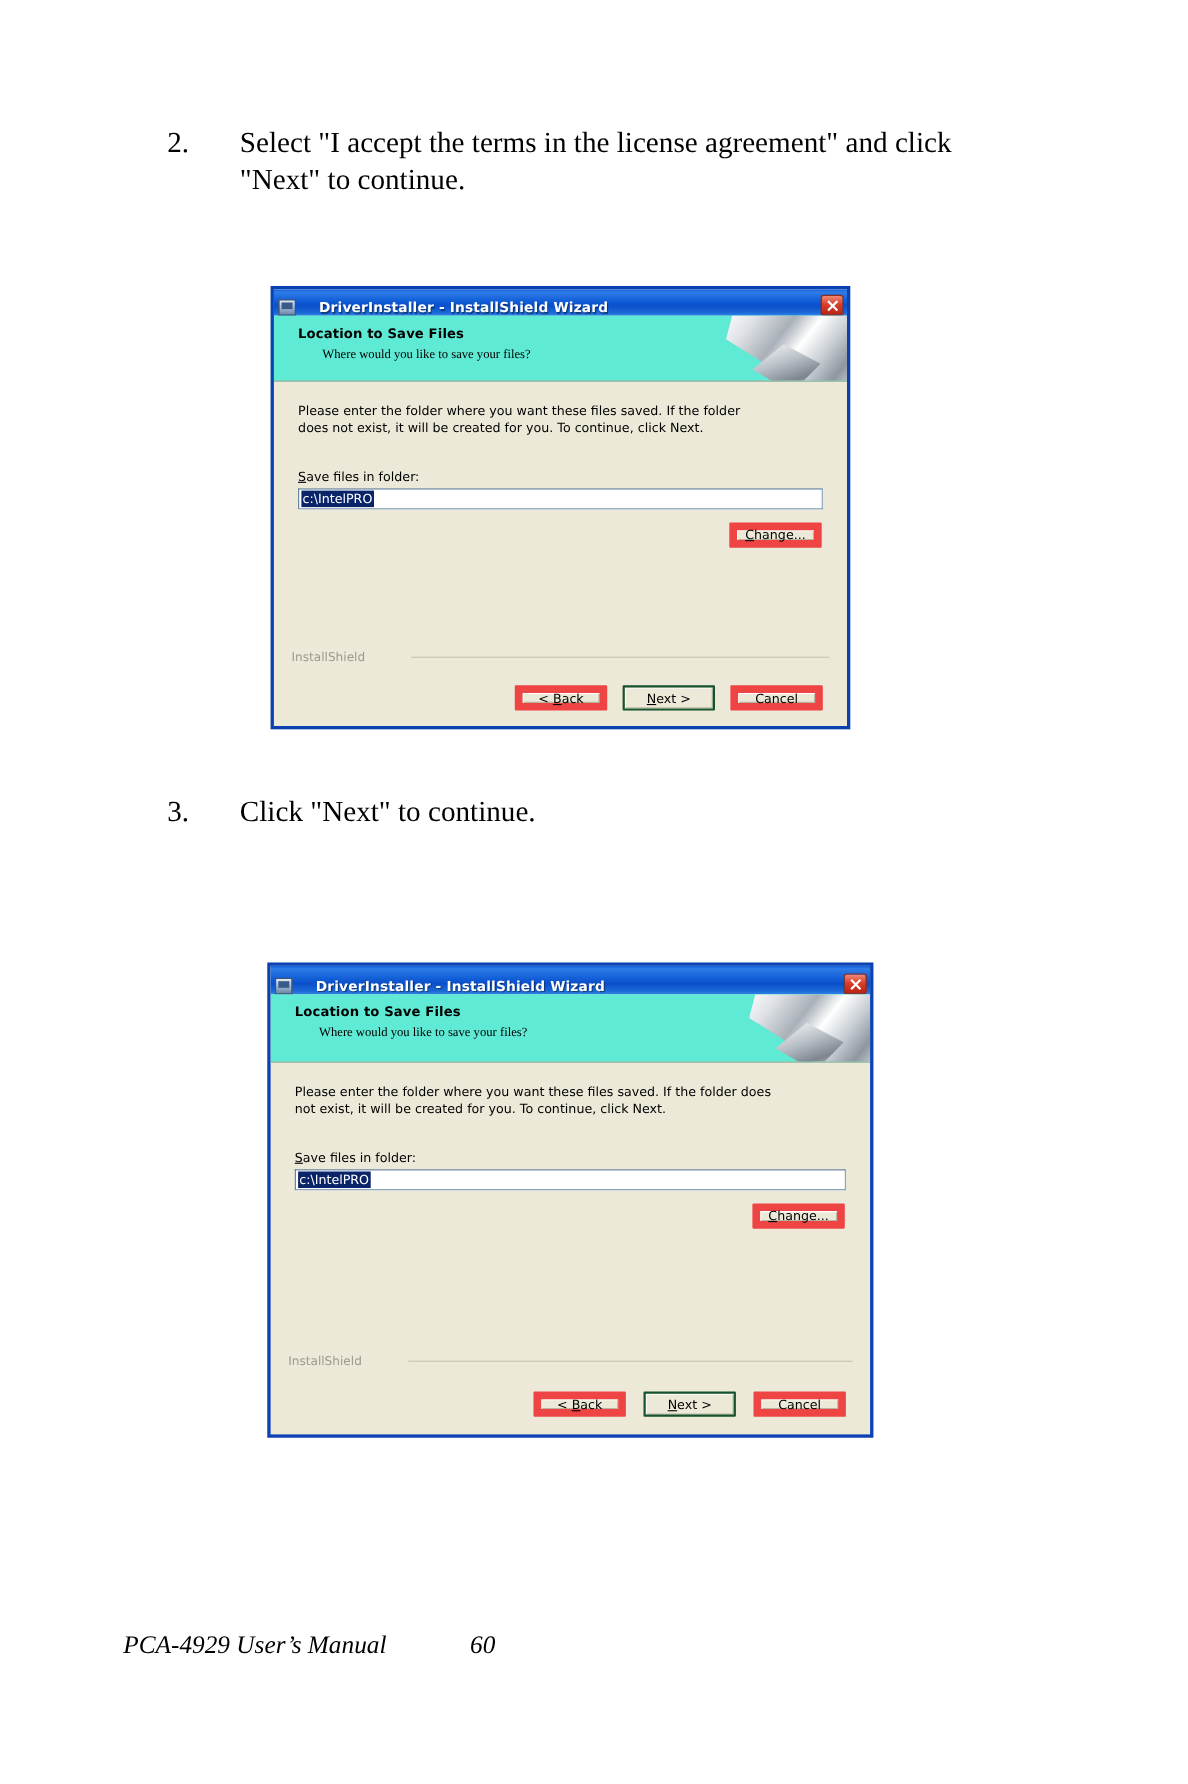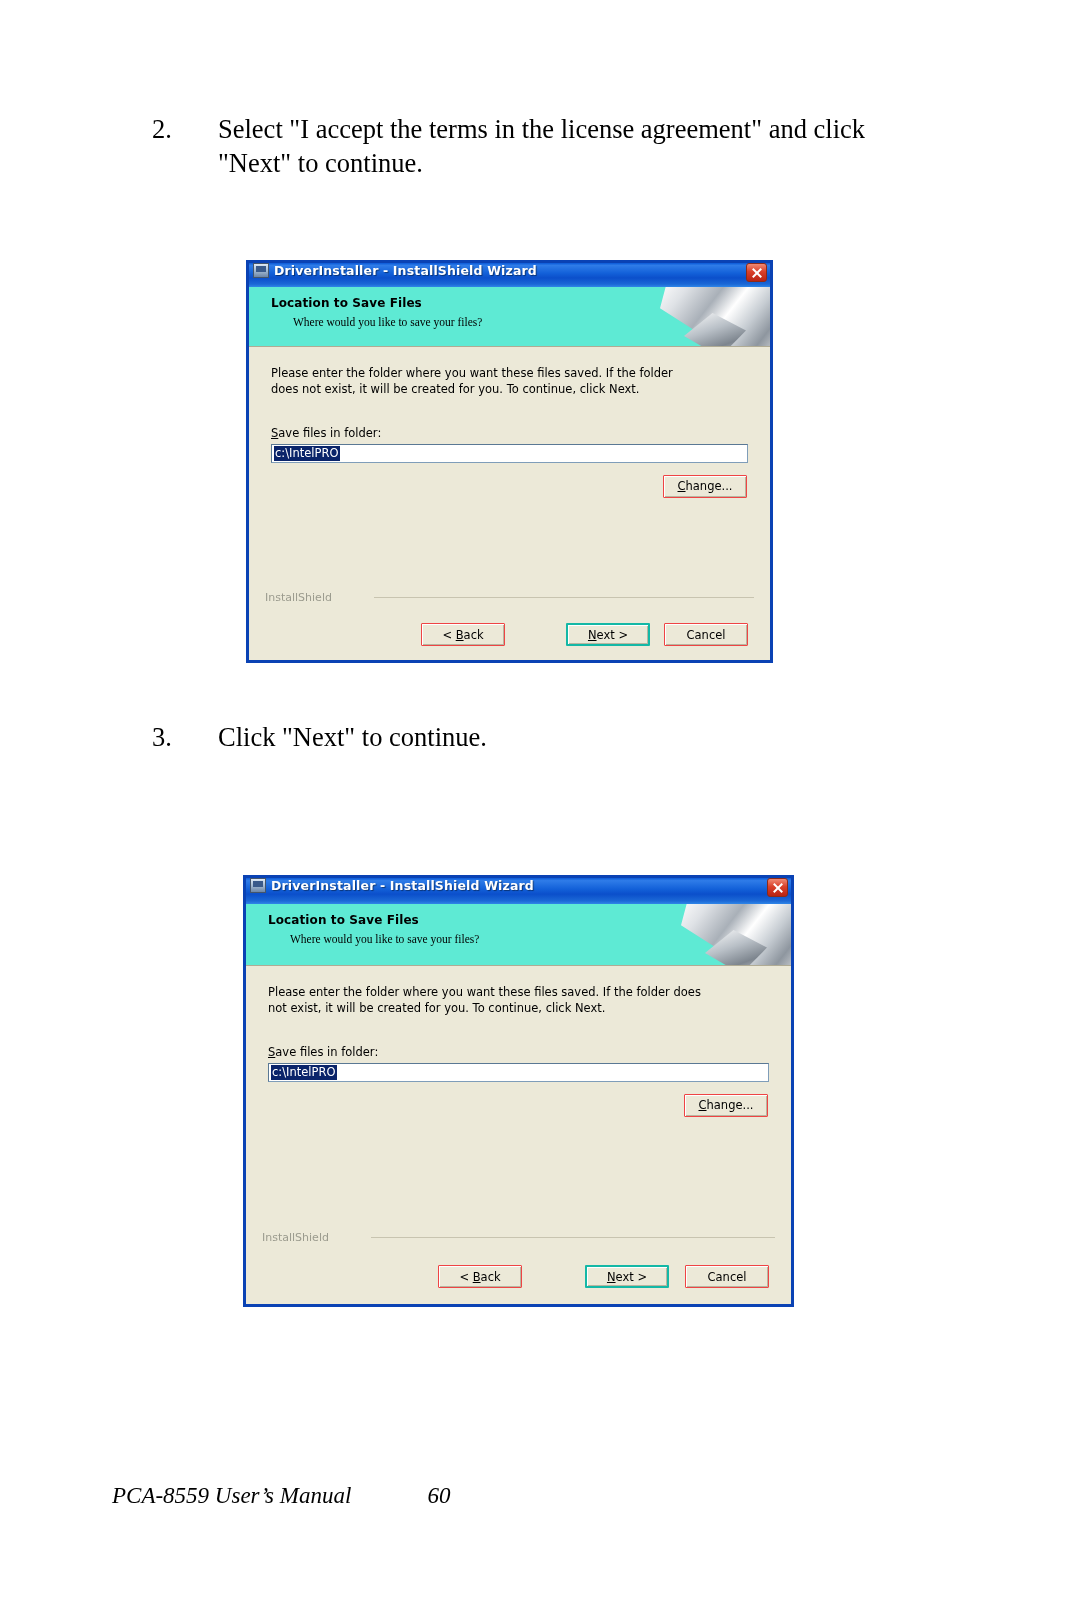--- a/index.html
+++ b/index.html
@@ -44,23 +44,24 @@
     overflow: hidden;
   }
   #dialog1 { left: 246px; top: 260px; width: 527px; height: 403px; }
   #dialog2 { left: 243px; top: 875px; width: 551px; height: 432px; }
 
   .titlebar {
     height: 24px;
     background: linear-gradient(to bottom,
         #0a5ad8 0%, #2f7ce8 10%, #1361d9 42%, #0b4fcb 62%, #1b68d6 88%, #2f86e8 100%);
     display: flex;
-    align-items: flex-start;
+    align-items: flex-end;
     padding: 0 3px 0 4px;
     box-sizing: border-box;
+    gap: 16px;
   }
   #dialog2 .titlebar { height: 26px; }
   .title-icon {
     width: 16px;
     height: 15px;
     flex: 0 0 16px;
     background: linear-gradient(to bottom, #dfe9f4 0%, #9fb6cf 55%, #6d86a6 100%);
     border: 1px solid #44556b;
     box-sizing: border-box;
     position: relative;
@@ -199,36 +200,35 @@
     display: flex;
     justify-content: flex-end;
     margin-top: 12px;
     padding-right: 1px;
   }
   .btn {
     font-family: "DejaVu Sans", sans-serif;
     font-size: 11.5px;
     color: #000;
     background: #ece9d8;
-    border: 1px solid #ef4444;
+    border: 7px solid #ef4444;
     box-shadow: inset 1px 1px 0 #ffffff, inset -1px -1px 0 #b9b5a0;
     padding: 0;
     height: 23px;
     min-width: 84px;
     display: flex;
     align-items: center;
     justify-content: center;
     box-sizing: border-box;
     border-radius: 1px;
   }
   .btn u { text-decoration: underline; }
   .btn.default {
-    border: 2px solid #14b8a6;
+    border: 2px solid #14532d;
     box-shadow: inset 1px 1px 0 #ffffff, inset -1px -1px 0 #b9b5a0;
-    margin-left: 47px;
   }
 
   .installshield-row {
     position: absolute;
     left: 16px;
     right: 16px;
     bottom: 56px;
     display: flex;
     align-items: center;
     gap: 36px;
@@ -387,15 +387,15 @@
         <span><u>N</u><span>ext &gt;</span></span>
       </div>
       <div class="btn">
         <span>Cancel</span>
       </div>
     </div>
   </div>
 </div>
 
 <div class="page-footer">
-  <div class="manual">PCA-8559 User’s Manual</div>
+  <div class="manual">PCA-4929 User’s Manual</div>
   <div class="pnum">60</div>
 </div>
 
 </body></html>

